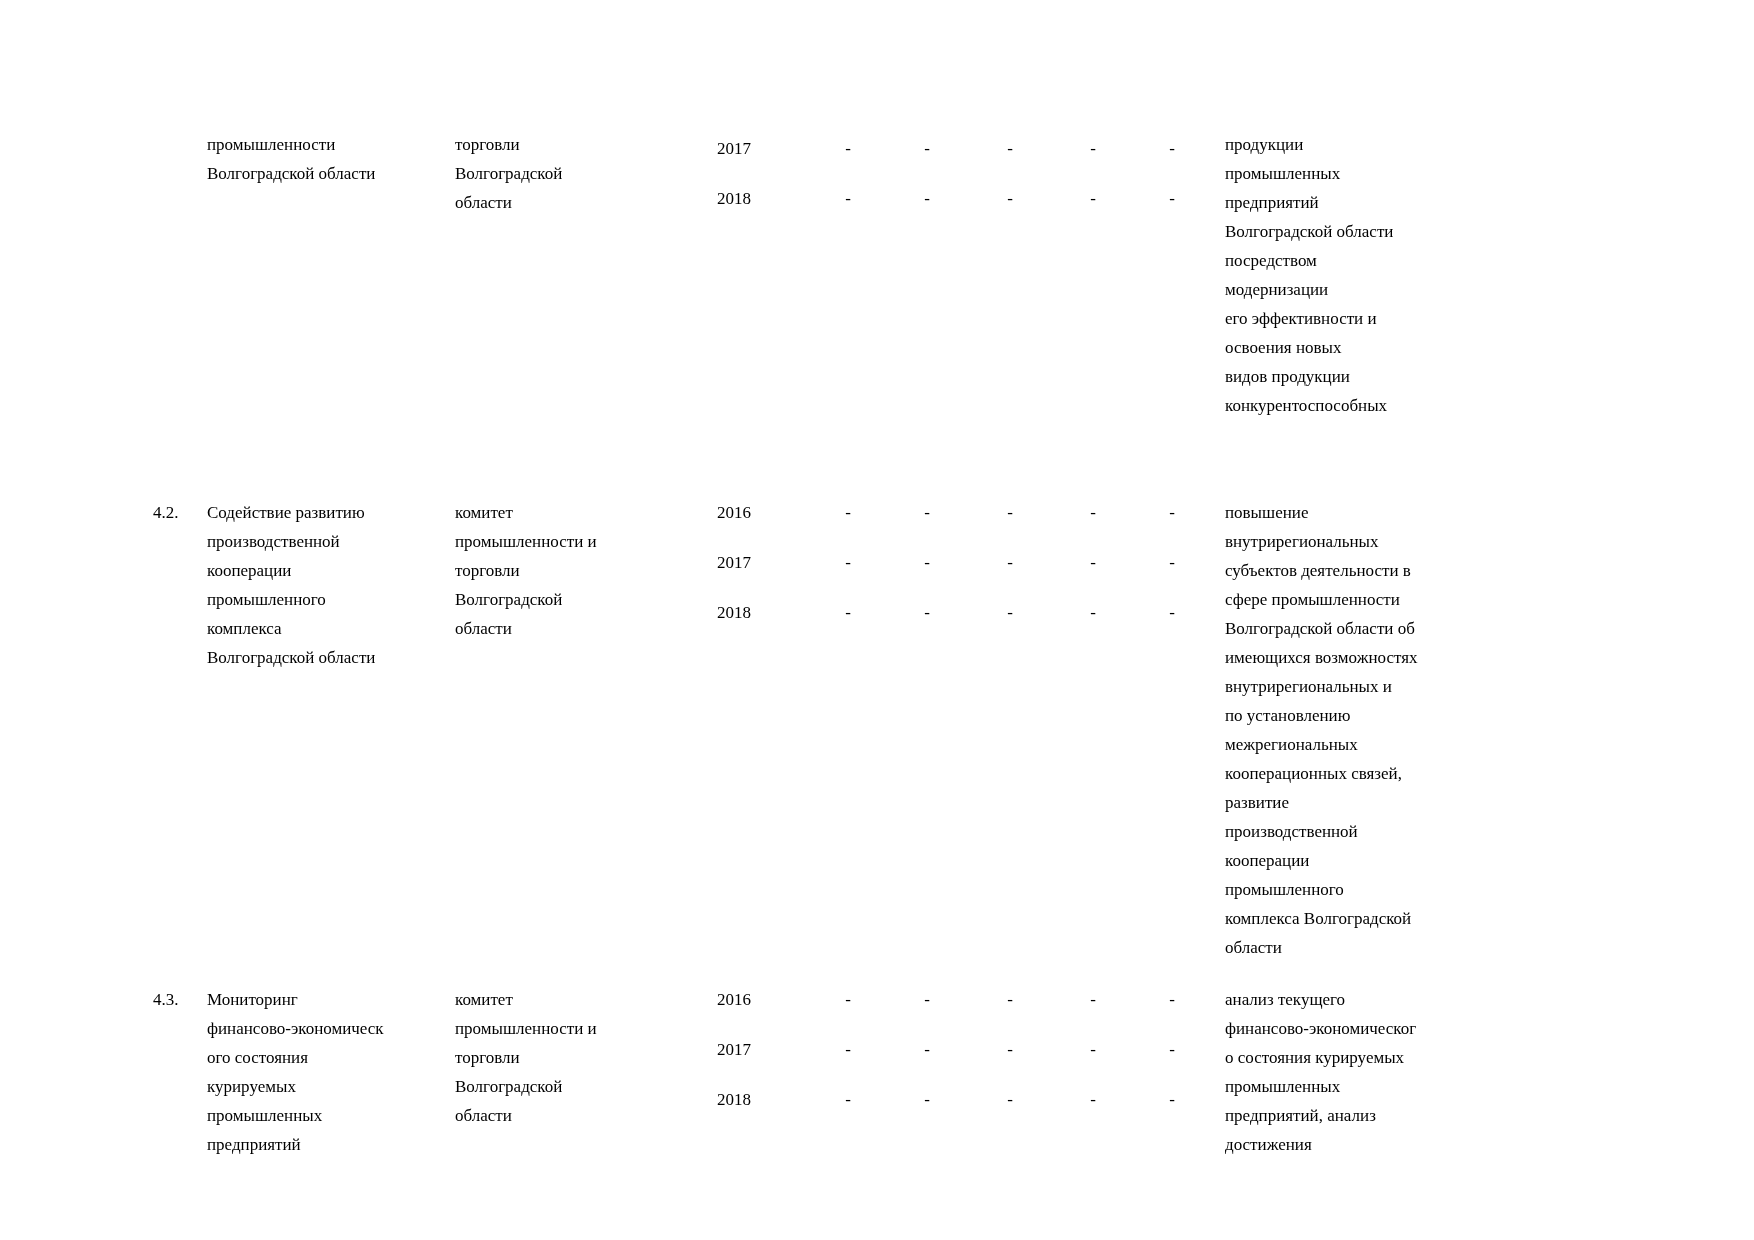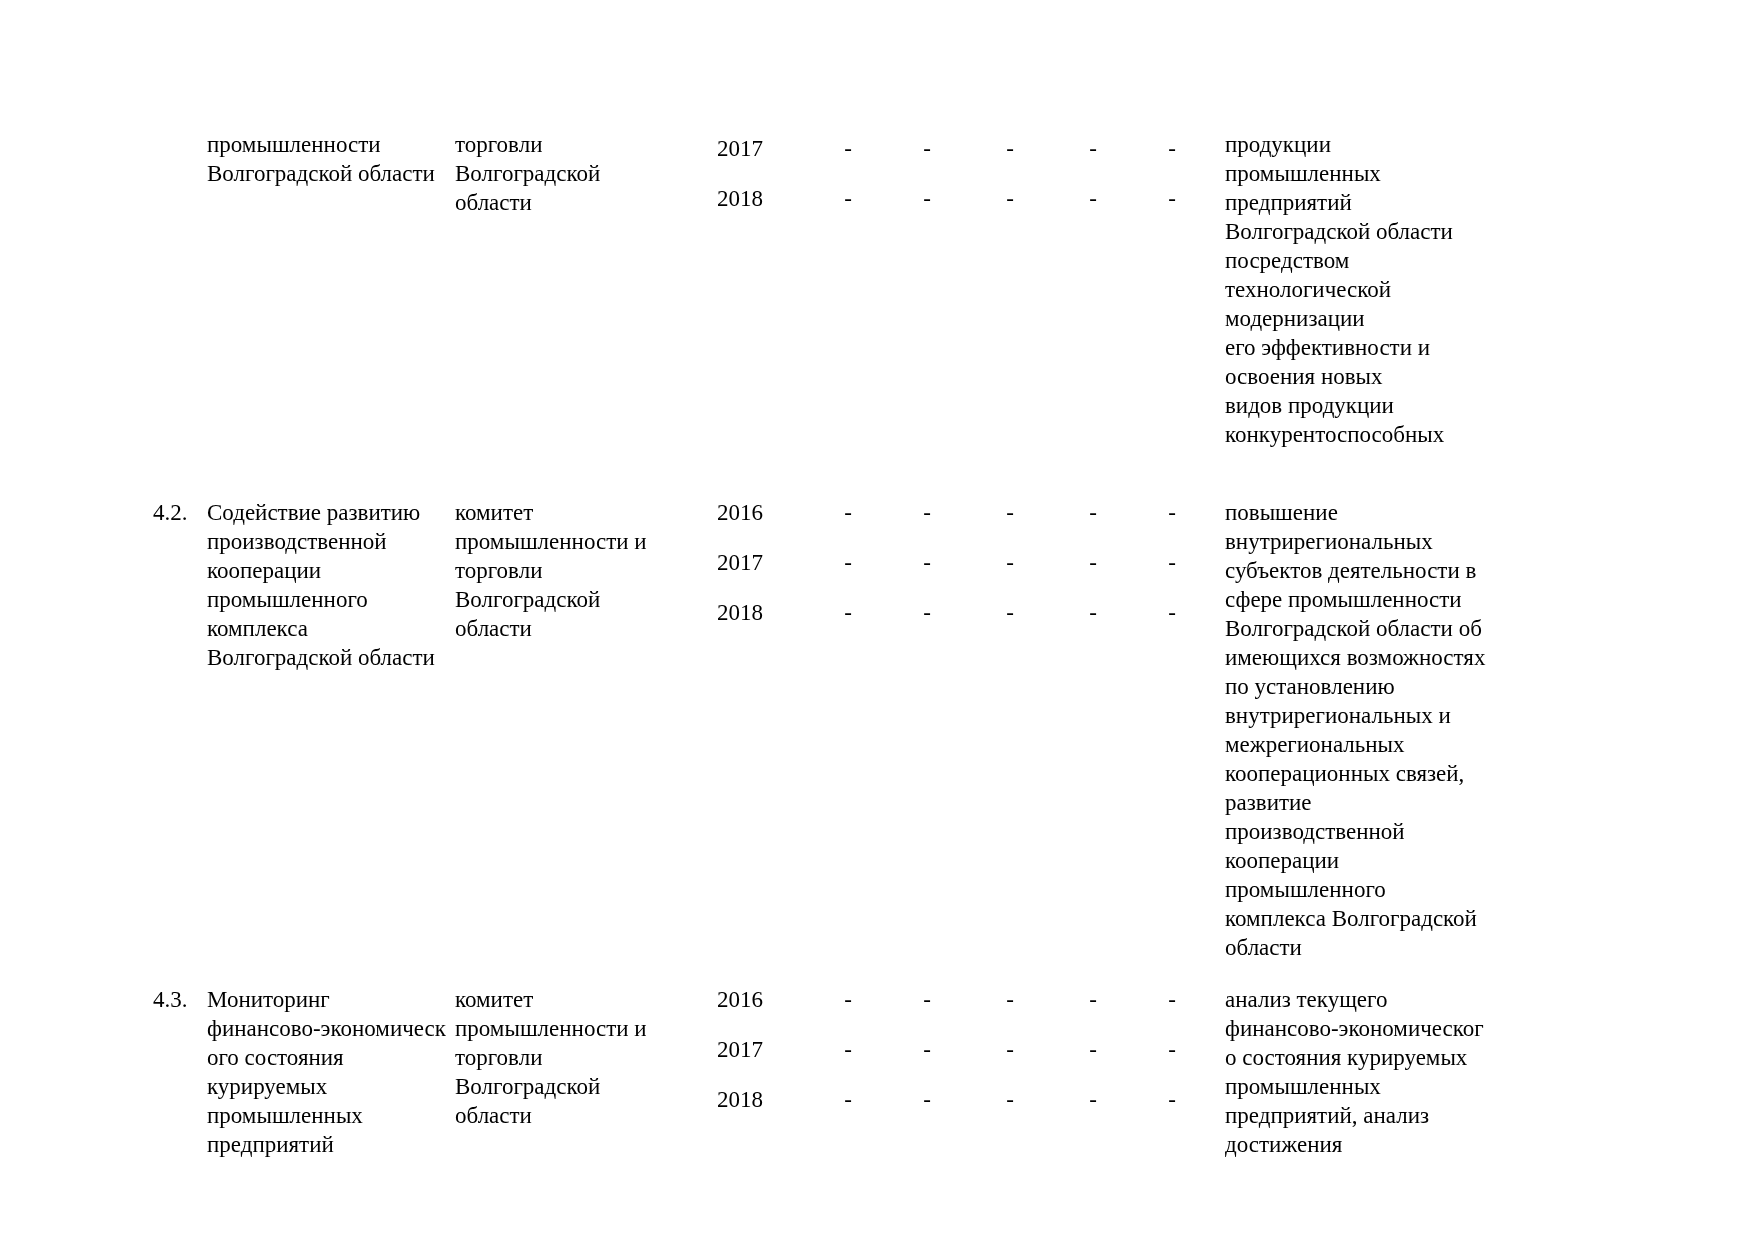--- a/index.html
+++ b/index.html
@@ -7,21 +7,21 @@
     padding: 0;
     background: #ffffff;
   }
   #page {
     position: relative;
     width: 1754px;
     height: 1240px;
     background: #ffffff;
     color: #000000;
     font-family: "Liberation Serif", "DejaVu Serif", serif;
-    font-size: 23px;
+    font-size: 17px;
     line-height: 29px;
     overflow: hidden;
   }
   .row { position: absolute; left: 0; right: 0; }
   .col { position: absolute; top: 0; white-space: nowrap; }
   .col.num    { left: 153px;  width: 52px;  }
   .col.name   { left: 207px;  width: 262px; }
   .col.exec   { left: 455px;  width: 215px; }
   .col.years  { left: 717px;  width: 500px; }
   .col.result { left: 1225px; width: 345px; }
@@ -72,21 +72,20 @@
           <span class="dash" style="left: 364px;">-</span>
           <span class="dash" style="left: 443px;">-</span>
         </div>
       </div>
     <div class="col result">
         <div class="line">продукции</div>
         <div class="line">промышленных</div>
         <div class="line">предприятий</div>
         <div class="line">Волгоградской области</div>
         <div class="line">посредством</div>
-        <div class="line">технологической</div>
         <div class="line">модернизации</div>
         <div class="line">его эффективности и</div>
         <div class="line">освоения новых</div>
         <div class="line">видов продукции</div>
         <div class="line">конкурентоспособных</div>
       </div>
   </div>
     <div class="row" style="top: 498px;">
     <div class="col num">4.2.</div>
     <div class="col name">
@@ -130,22 +129,22 @@
           <span class="dash" style="left: 443px;">-</span>
         </div>
       </div>
     <div class="col result">
         <div class="line">повышение</div>
         <div class="line">внутрирегиональных</div>
         <div class="line">субъектов деятельности в</div>
         <div class="line">сфере промышленности</div>
         <div class="line">Волгоградской области об</div>
         <div class="line">имеющихся возможностях</div>
+        <div class="line">внутрирегиональных и</div>
         <div class="line">по установлению</div>
-        <div class="line">внутрирегиональных и</div>
         <div class="line">межрегиональных</div>
         <div class="line">кооперационных связей,</div>
         <div class="line">развитие</div>
         <div class="line">производственной</div>
         <div class="line">кооперации</div>
         <div class="line">промышленного</div>
         <div class="line">комплекса Волгоградской</div>
         <div class="line">области</div>
       </div>
   </div>

